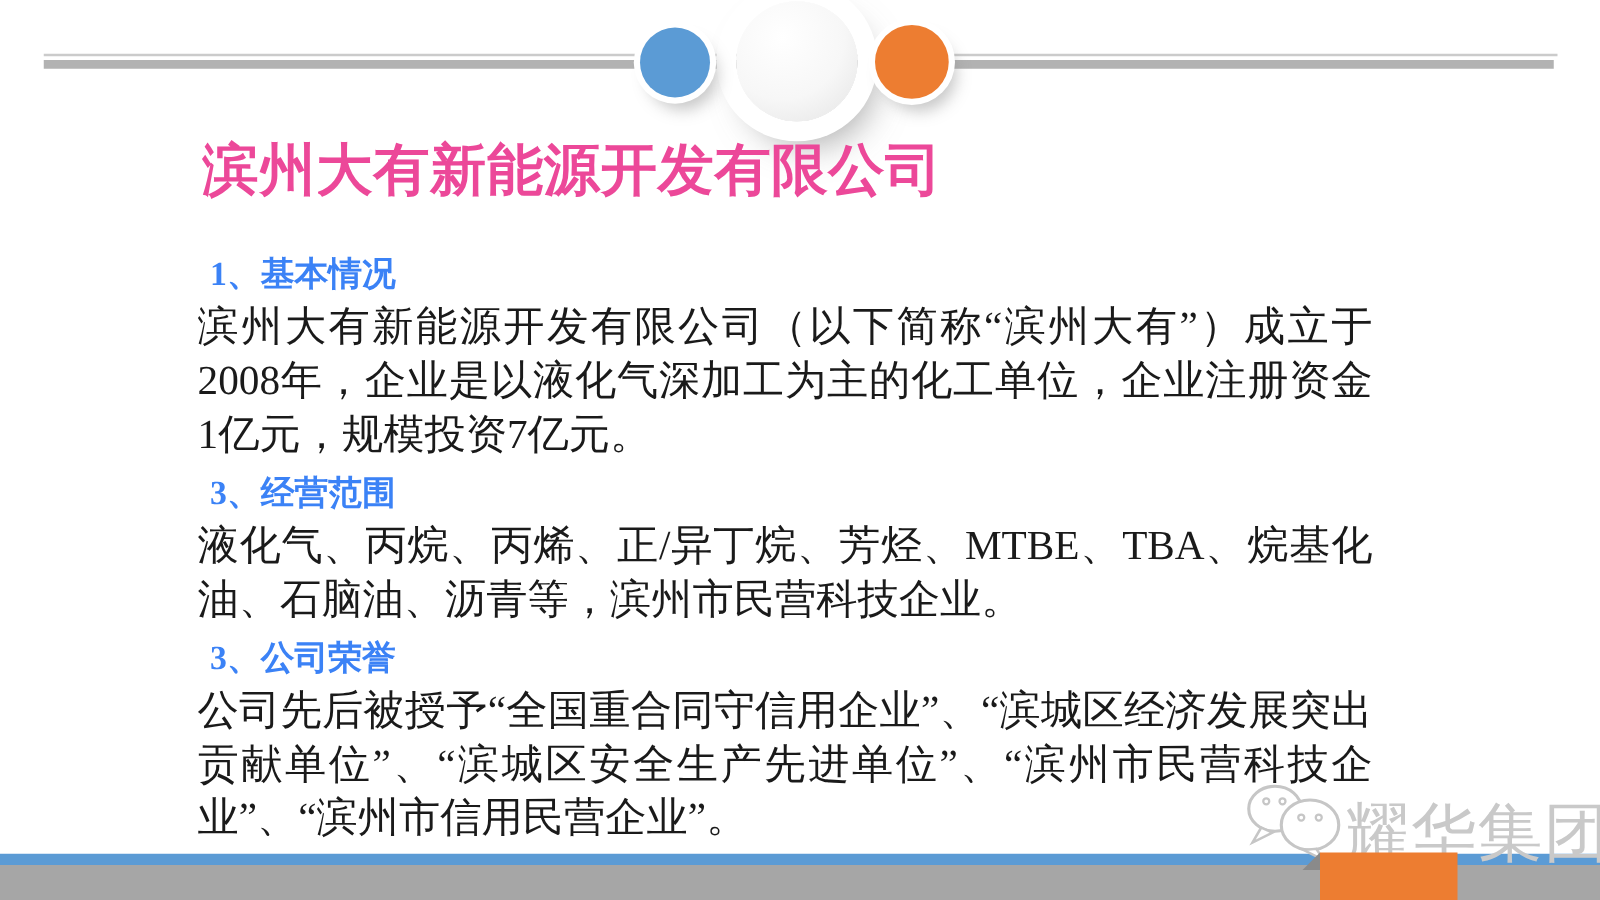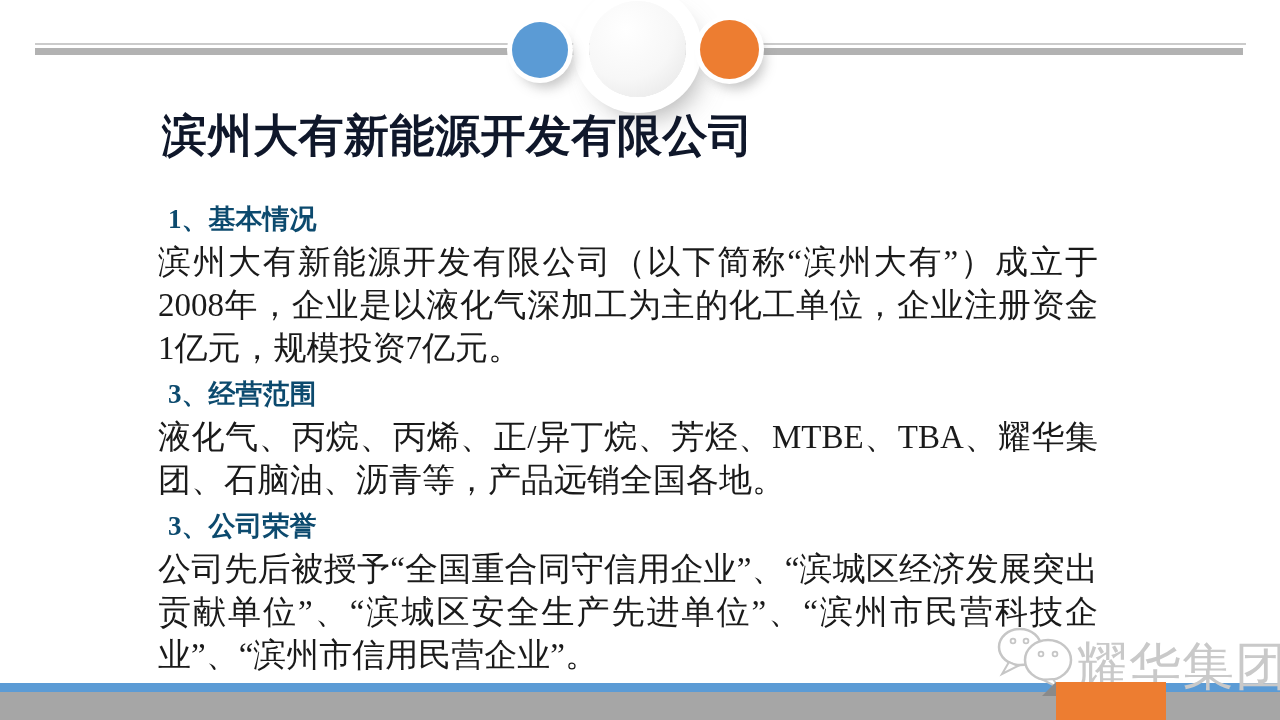--- a/index.html
+++ b/index.html
@@ -29,34 +29,34 @@
     box-shadow:0 0 0 5px #ffffff, 6px 10px 12px rgba(130,130,130,0.45);
   }
   .circle-orange {
     left:700px; top:20px; width:59px; height:59px; background:#ED7D31;
     box-shadow:0 0 0 5px #ffffff, 6px 10px 12px rgba(130,130,130,0.45);
   }
 
   
   .title {
     position:absolute; left:162px; top:106px; margin:0;
-    font-size:45px; font-weight:bold; color:#0f172a;
+    font-size:45px; font-weight:bold; color:#ec4899;
     letter-spacing:0.5px; white-space:nowrap;
     font-family:"Liberation Sans","DejaVu Sans",sans-serif;
   }
 
   
   .content {
     position:absolute; left:158px; top:198px; width:940px;
     color:#1a1a1a;
     font-family:"Liberation Serif","DejaVu Serif",serif;
   }
   .content h2 {
     margin:0; padding-left:10px;
-    font-size:27px; font-weight:bold; line-height:43px; color:#0c4a6e;
+    font-size:27px; font-weight:bold; line-height:43px; color:#3b82f6;
   }
   .content h2.spaced { margin-top:3px; }
   .content p {
     margin:0; font-size:33px; line-height:43px; text-align:justify;
   }
 
   
   .watermark {
     position:absolute; left:996px; top:626px; z-index:4;
     display:flex; align-items:flex-start;
@@ -97,21 +97,21 @@
   <div class="circle circle-white"></div>
   <div class="circle circle-blue"></div>
   <div class="circle circle-orange"></div>
 
   <h1 class="title">滨州大有新能源开发有限公司</h1>
 
   <div class="content">
     <h2>1、基本情况</h2>
     <p>滨州大有新能源开发有限公司（以下简称“滨州大有”）成立于2008年，企业是以液化气深加工为主的化工单位，企业注册资金1亿元，规模投资7亿元。</p>
     <h2 class="spaced">3、经营范围</h2>
-    <p>液化气、丙烷、丙烯、正/异丁烷、芳烃、MTBE、TBA、耀华集团、石脑油、沥青等，产品远销全国各地。</p>
+    <p>液化气、丙烷、丙烯、正/异丁烷、芳烃、MTBE、TBA、烷基化油、石脑油、沥青等，滨州市民营科技企业。</p>
     <h2 class="spaced">3、公司荣誉</h2>
     <p>公司先后被授予“全国重合同守信用企业”、“滨城区经济发展突出贡献单位”、“滨城区安全生产先进单位”、“滨州市民营科技企业”、“滨州市信用民营企业”。</p>
   </div>
 
   <div class="watermark">
     <svg width="80" height="64" viewBox="0 0 80 64">
 
       <ellipse cx="24" cy="21" rx="21" ry="18" fill="#ffffff" stroke="#c6c6c6" stroke-width="2.5"></ellipse>
       <path d="M 13 36 L 6 48 L 22 40 Z" fill="#ffffff" stroke="#c6c6c6" stroke-width="2"></path>
       <circle cx="17" cy="15" r="2.4" fill="none" stroke="#c6c6c6" stroke-width="1.8"></circle>

